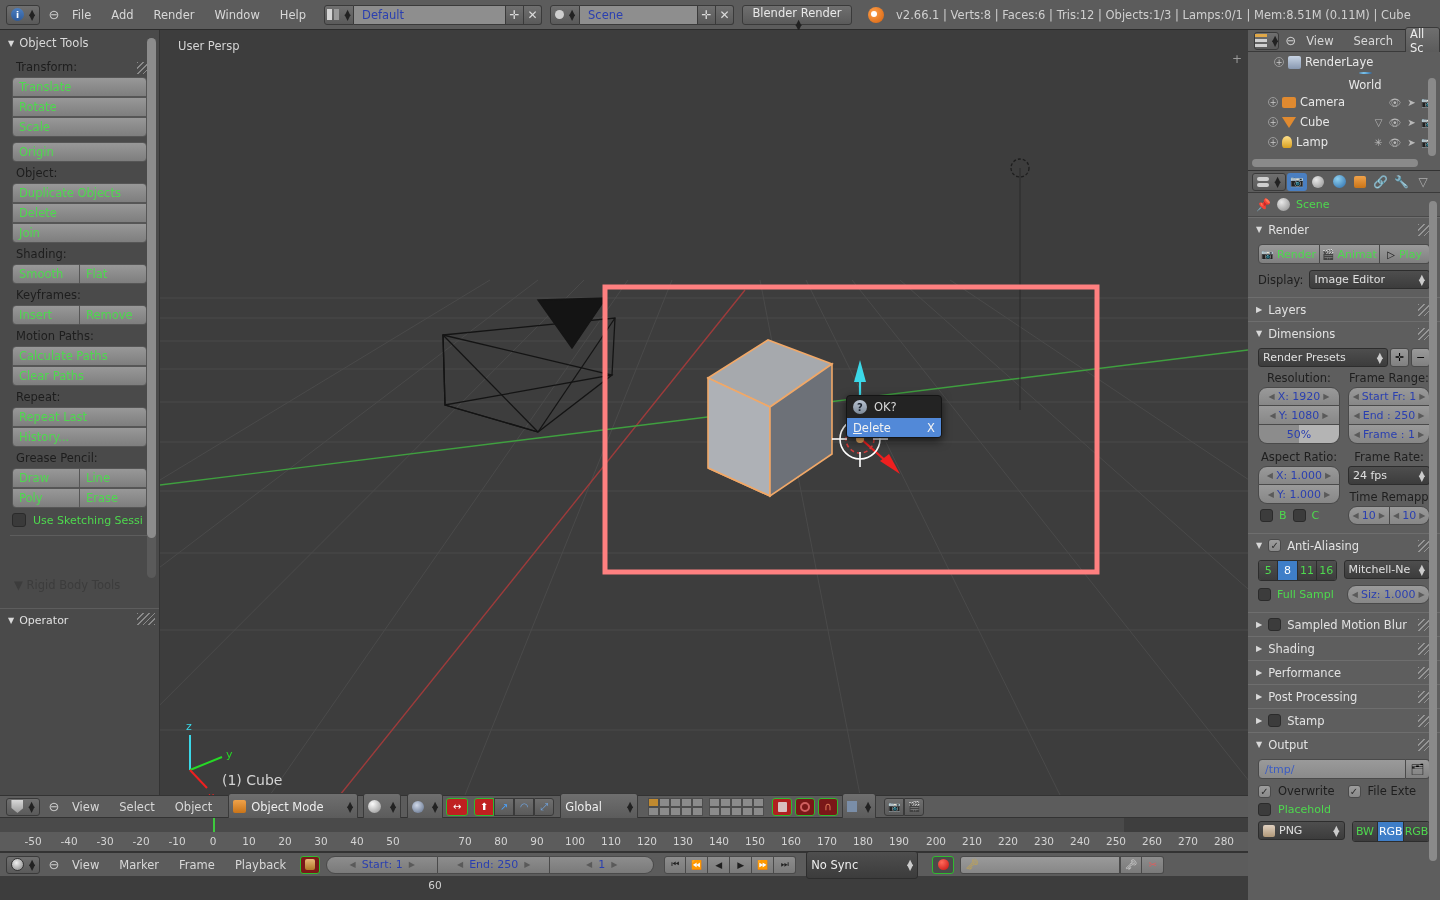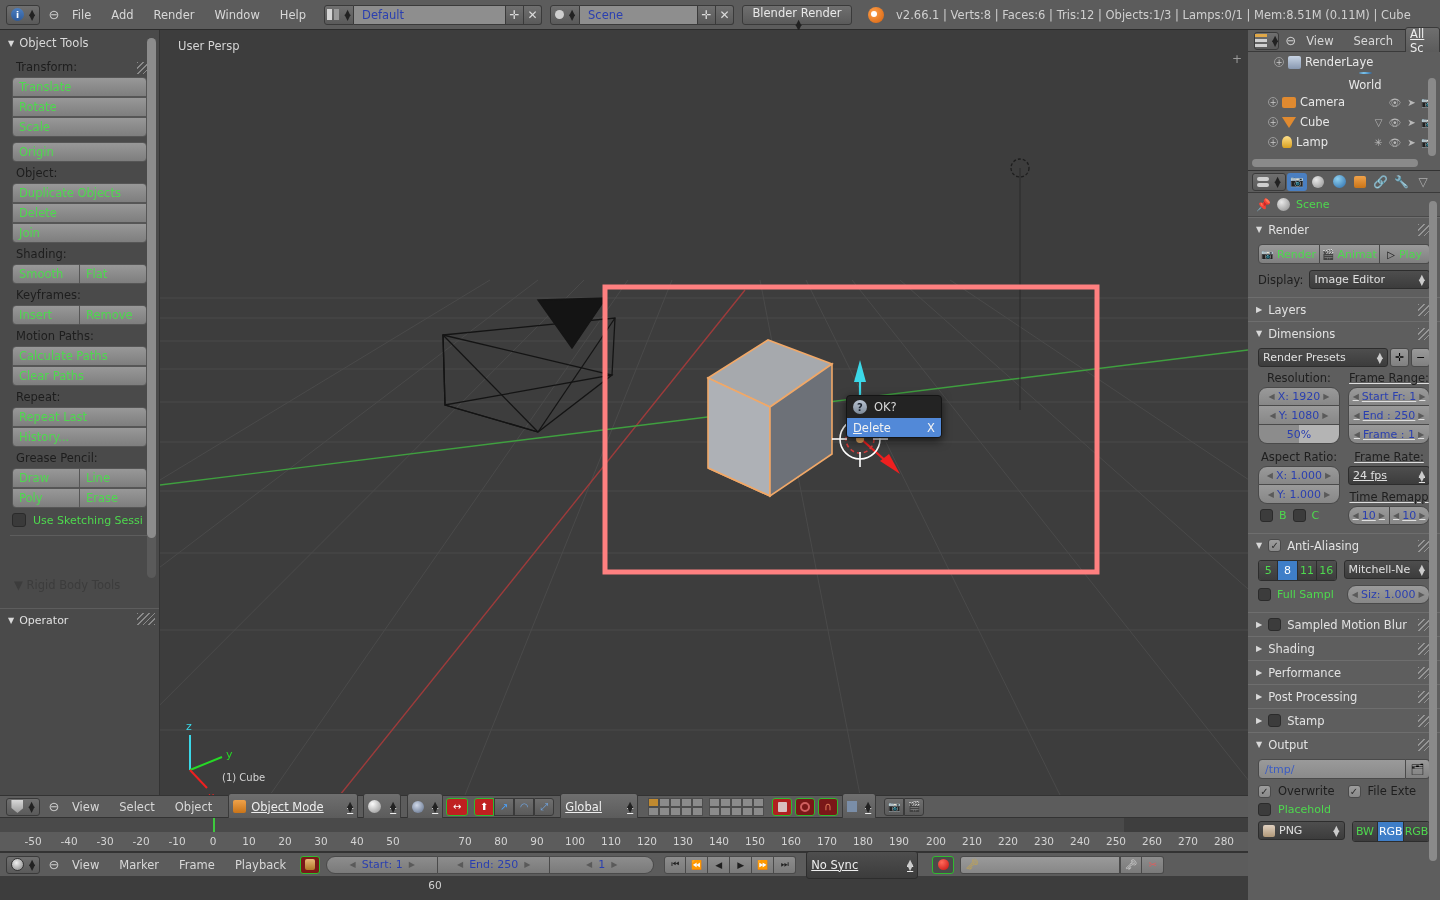--- a/index.html
+++ b/index.html
@@ -78,21 +78,21 @@
     margin-left:16px;position:relative;
   }
   .blender-logo:after{content:"";position:absolute;width:6px;height:6px;background:#fff;border-radius:50%;left:3px;top:4px;}
 
   
   .viewport {
     position:absolute; left:160px; top:30px; width:1088px; height:765px;
     background:#3d3d3d; overflow:hidden;
   }
   .vp-label{position:absolute;left:18px;top:9px;color:#d4d4d4;font-size:11.5px;}
-  .vp-obj-label{position:absolute;left:62px;top:742px;color:#d4d4d4;font-size:10px;}
+  .vp-obj-label{position:absolute;left:62px;top:742px;color:#d4d4d4;font-size:14px;}
   .vp-plus{position:absolute;right:6px;top:22px;color:#9a9a9a;font-size:12px;cursor:pointer;}
 
   
   .toolshelf{
     position:absolute;left:0;top:30px;width:160px;height:765px;
     background:#4a4a4a;border-right:1px solid #333;overflow:hidden;
   }
   .panel-head{
     display:flex;align-items:center;gap:5px;
     padding:6px 8px;color:#d9d9d9;font-size:11.5px;cursor:pointer;
@@ -127,21 +127,21 @@
     background:#5c5c5c;border-top:1px solid #333;border-bottom:1px solid #333;
     display:flex;align-items:center;
   }
   .hdr-sel{
     width:34px;height:18px;margin-left:6px;
     background:linear-gradient(#6f6f6f,#5a5a5a);border:1px solid #3a3a3a;border-radius:3px;
     display:flex;align-items:center;justify-content:center;gap:2px;cursor:pointer;
   }
   .mode-sel{
     height:18px;background:linear-gradient(#6f6f6f,#5a5a5a);border:1px solid #3a3a3a;border-radius:3px;
-    display:flex;align-items:center;padding:13px 4px;gap:5px;color:#eee;font-size:11.5px;cursor:pointer;margin-left:6px;text-decoration:underline;
+    display:flex;align-items:center;padding:13px 4px;gap:5px;color:#eee;font-size:11.5px;cursor:pointer;margin-left:6px;
   }
   .icon-sq{width:13px;height:13px;border-radius:2px;}
   .tgl{
     width:20px;height:18px;background:linear-gradient(#6f6f6f,#5a5a5a);
     border:1px solid #3a3a3a;display:flex;align-items:center;justify-content:center;cursor:pointer;
   }
   .layer-grid{display:flex;}
   .layer-cell{width:11px;height:9px;background:#8b8b8b;border:1px solid #4d4d4d;cursor:pointer;}
   .layer-cell.act{background:#c08a30;}
 
@@ -895,21 +895,21 @@
           <span class="arr">▶</span>
         </div>
         <div style="display:flex;align-items:center;gap:6px;margin-top:5px;padding-left:2px;">
           <span class="ckbox-off"></span>
           <span class="grn">B</span>
           <span class="ckbox-off"></span>
           <span class="grn">C</span>
         </div>
       </div>
 
-      <div style="flex:1;text-decoration:underline;">
+      <div style="flex:1;">
         <div class="lbl" style="text-align:center;">Frame Range:</div>
         <div class="pfield" style="margin-top:2px;border-radius:9px 9px 0 0;">
           <span class="arr">◀</span>
           <span>Start Fr: 1</span>
           <span class="arr">▶</span>
         </div>
         <div class="pfield" style="border-radius:0;border-top:none;">
           <span class="arr">◀</span>
           <span>End : 250</span>
           <span class="arr">▶</span>

